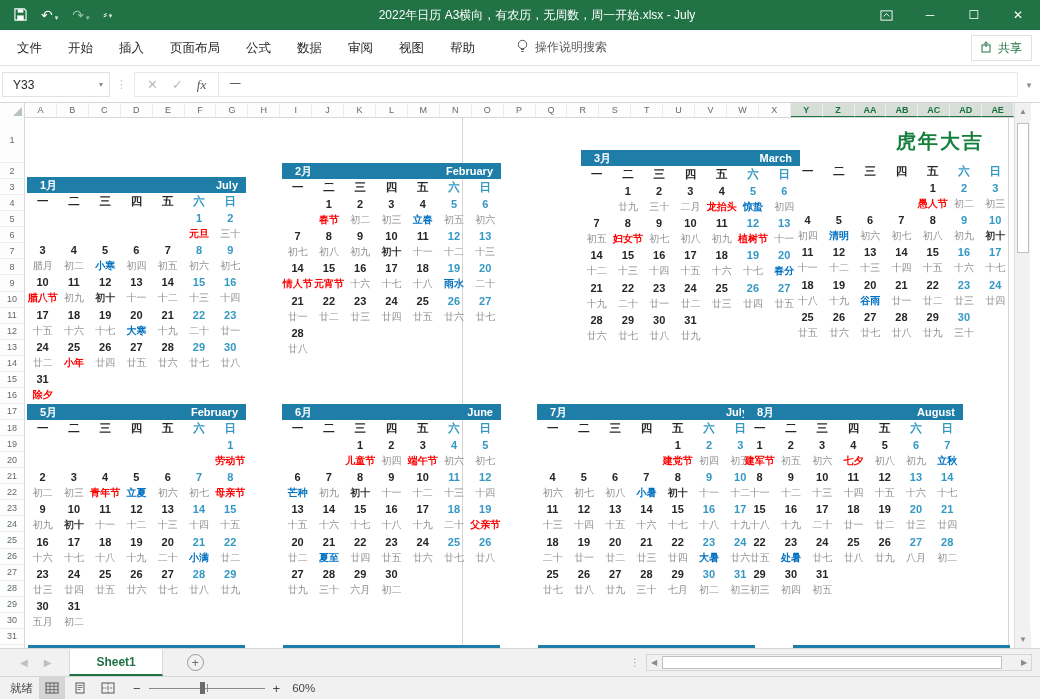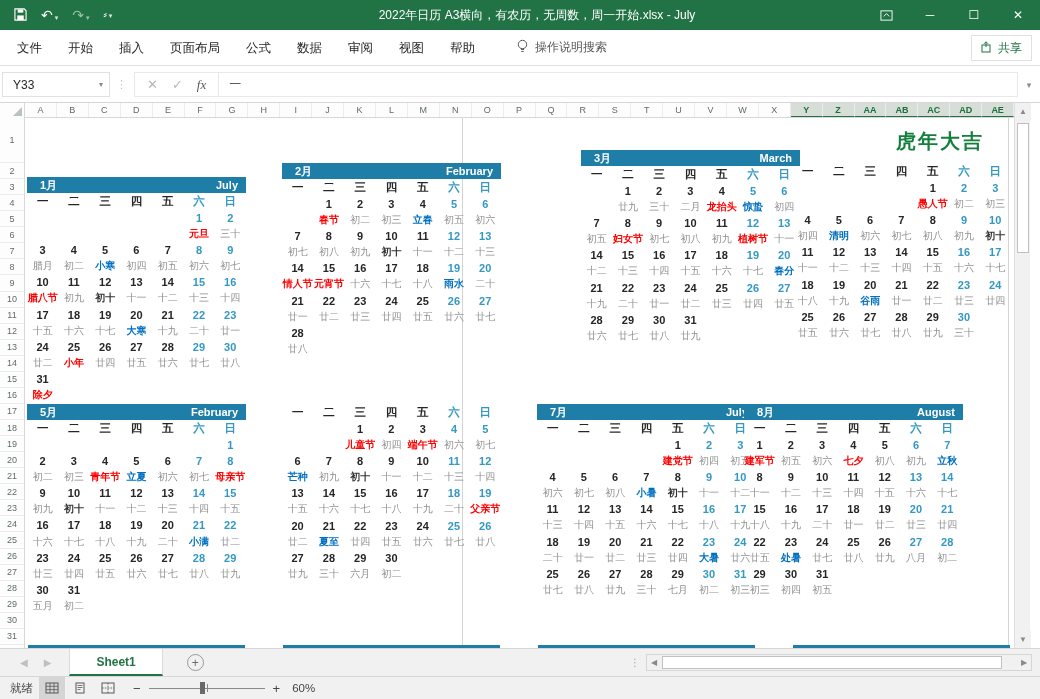--- a/index.html
+++ b/index.html
@@ -755,20 +755,29 @@
           </div>
           <div class="mrow drow">
             <div class="mcell"></div>
             <div class="mcell"></div>
             <div class="mcell"></div>
             <div class="mcell"></div>
             <div class="mcell"></div>
             <div class="mcell"></div>
             <div class="mcell du">1</div>
           </div>
+          <div class="mrow lrow">
+            <div class="mcell lg"></div>
+            <div class="mcell lg"></div>
+            <div class="mcell lg"></div>
+            <div class="mcell lg"></div>
+            <div class="mcell lg"></div>
+            <div class="mcell lg"></div>
+            <div class="mcell lr">劳动节</div>
+          </div>
           <div class="mrow drow">
             <div class="mcell">2</div>
             <div class="mcell">3</div>
             <div class="mcell">4</div>
             <div class="mcell">5</div>
             <div class="mcell">6</div>
             <div class="mcell du">7</div>
             <div class="mcell du">8</div>
           </div>
           <div class="mrow lrow">
@@ -847,20 +856,24 @@
             <div class="mcell lg">五月</div>
             <div class="mcell lg">初二</div>
             <div class="mcell lg"></div>
             <div class="mcell lg"></div>
             <div class="mcell lg"></div>
             <div class="mcell lg"></div>
             <div class="mcell lg"></div>
           </div>
         </div>
         <div class="month" style="left: 282px; top: 286px;">
+          <div class="mh">
+            <span>6月</span>
+            <span>June</span>
+          </div>
           <div class="mrow wkrow">
             <div class="mcell">一</div>
             <div class="mcell">二</div>
             <div class="mcell">三</div>
             <div class="mcell">四</div>
             <div class="mcell">五</div>
             <div class="mcell we">六</div>
             <div class="mcell we">日</div>
           </div>
           <div class="mrow drow">

